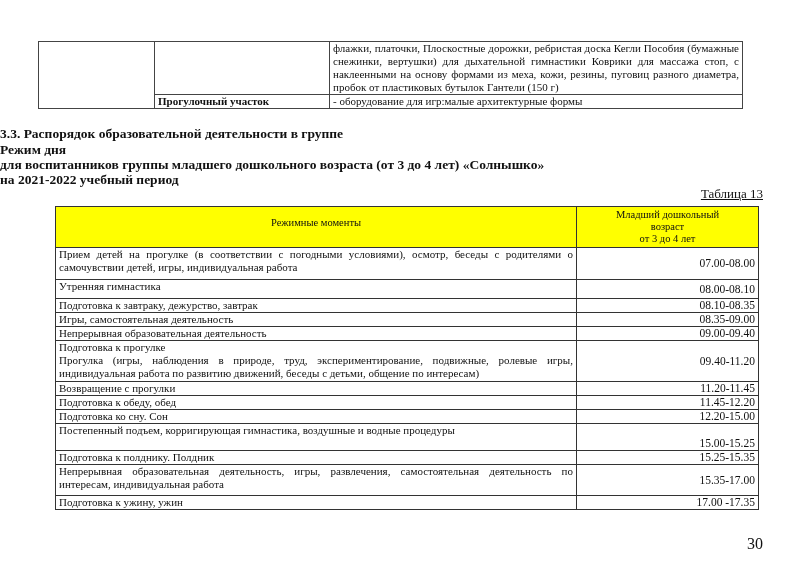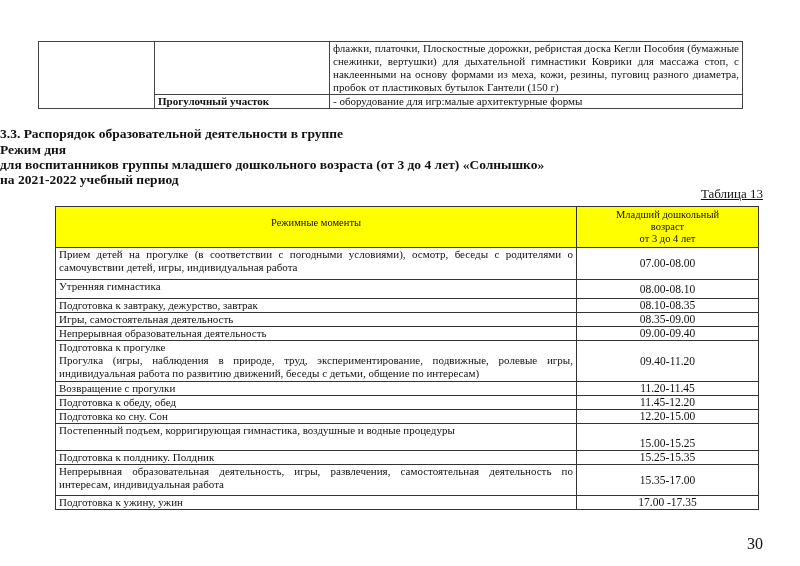--- a/index.html
+++ b/index.html
@@ -8,21 +8,21 @@
   .abs { position:absolute; }
   table { border-collapse:collapse; table-layout:fixed; }
   td { border:1px solid #333; vertical-align:top; padding:0 3px; font-size:11px; line-height:13px; }
   #top-table { left:38px; top:41px; width:704px; }
   #top-table td { border-color:#444; }
   .just { text-align:justify; }
   .title { left:0; width:800px; font-weight:bold; font-size:13.5px; line-height:15px; }
   #table-label { right:37px; top:186px; font-size:13px;text-decoration:underline; }
   #sched { left:55px; top:206px; width:703px; }
   #sched th { background:#ffff00; border:1px solid #333; font-weight:normal; font-size:10.5px; line-height:12px; padding:0 2px; }
-  #sched td.time { text-align:center; vertical-align:middle; font-size:11.5px; }
+  #sched td.time { text-align:right; vertical-align:middle; font-size:11.5px; }
   #page-num { left:747px; top:535px; font-size:16px; }
 </style>
 </head>
 <body>
 
 <table id="top-table" class="abs">
   <colgroup>
       <col style="width:116px">
       <col style="width:175px">
       <col style="width:413px">

